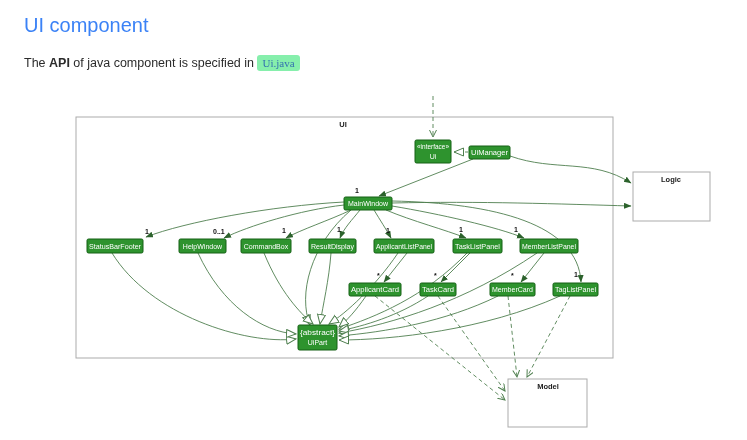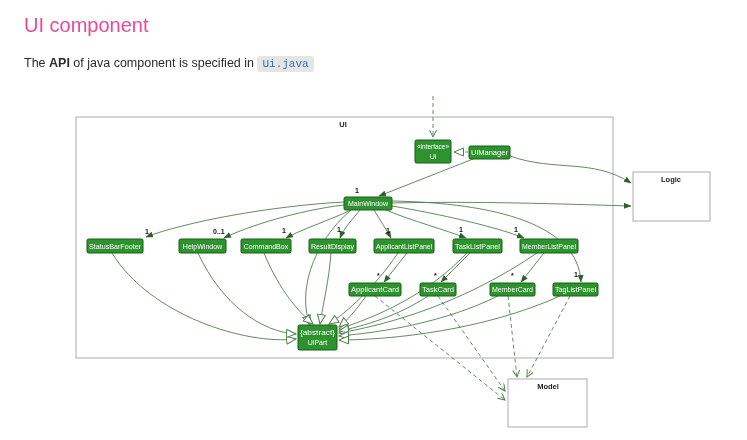--- a/index.html
+++ b/index.html
@@ -1,21 +1,21 @@
 <!DOCTYPE html>
 <html><head>
 <meta charset="utf-8">
 <style>
   html,body{margin:0;padding:0;background:#fff;width:747px;height:440px;overflow:hidden;
     font-family:"Liberation Sans",sans-serif;}
   #page{position:relative;width:747px;height:440px;}
-  h1{position:absolute;left:24px;top:14px;margin:0;font-size:20px;font-weight:400;color:#ec4899;}
+  h1{position:absolute;left:24px;top:14px;margin:0;font-size:20px;font-weight:400;color:#3b82f6;}
   .intro{position:absolute;left:24px;top:56px;margin:0;font-size:12.5px;color:#2b2b2b;}
-  .intro code{font-family:Liberation Mono, monospace;font-size:11px;color:#3572b0;
-    background:#e5e5e5;padding:2px 5px;border-radius:3px;cursor:pointer;}
+  .intro code{font-family:Liberation Serif, serif;font-size:11px;color:#3572b0;
+    background:#86efac;padding:2px 5px;border-radius:3px;cursor:pointer;}
   svg{position:absolute;left:0;top:0;}
   svg text{font-family:"Liberation Sans",sans-serif;}
   .edge{fill:none;stroke:#4f7f4f;stroke-width:0.9;}
   .edge.dep{stroke-dasharray:4 3;}
   .edge.realize{stroke-dasharray:3 3;}
   .node-rect{fill:#2e932e;stroke:#156015;stroke-width:1;}
   .node-text{fill:#ffffff;font-size:7px;}
   .mult{font-size:7px;font-weight:bold;fill:#111;}
   .ctr-rect{fill:#ffffff;stroke:#ababab;stroke-width:1;}
   .ctr-label{font-size:7.5px;font-weight:bold;fill:#222;}

